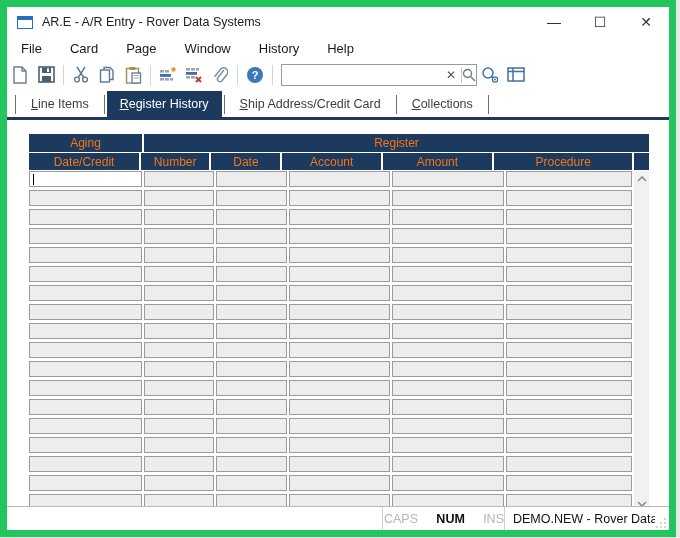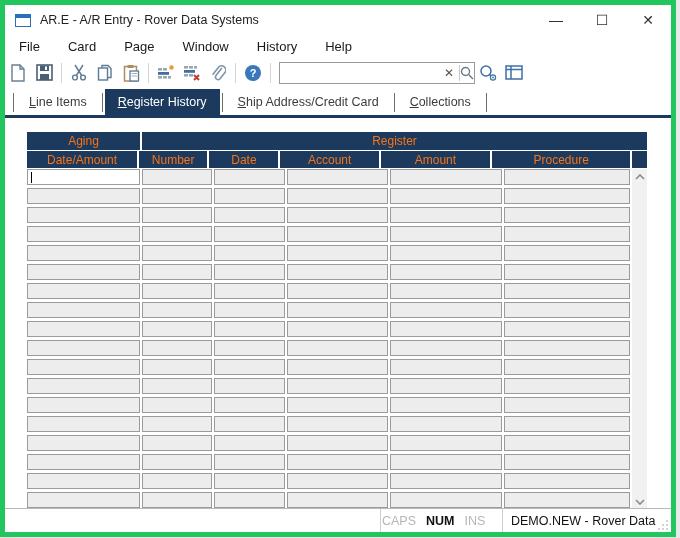--- a/index.html
+++ b/index.html
@@ -1,19 +1,19 @@
 <!DOCTYPE html>
 <html><head>
 <meta charset="utf-8">
 <style>
   * { margin:0; padding:0; box-sizing:border-box; }
   html,body { width:680px; height:538px; overflow:hidden; background:#e9e9e9;
               font-family:"Liberation Sans", sans-serif; }
   #window { position:absolute; left:0; top:0; width:676px; height:537px;
-            background:#ffffff; border:5px solid #22c55e; }
+            background:#ffffff; border:7px solid #22c55e; }
 
   
   #titlebar { position:absolute; left:0; top:0; right:0; height:30px; background:#fff;
               display:flex; align-items:center; }
   #title-icon { width:16px; height:13px; border:1px solid #2a6fbc; margin:0 9px 0 10px;
                 position:relative; }
   #title-icon::before { content:""; position:absolute; left:0; right:0; top:0; height:3px;
                         background:#2a6fbc; }
   #window-title { font-size:12.5px; color:#222; }
   #win-controls { position:absolute; right:0; top:0; height:30px; display:flex; }
@@ -65,21 +65,21 @@
   
   #vscroll { position:absolute; right:0; top:0; width:15px; height:340px; background:#f1f1f1;
              display:flex; flex-direction:column; justify-content:space-between; align-items:center; }
   .scroll-arrow { width:15px; height:15px; display:flex; align-items:center; justify-content:center; }
 
   
   #statusbar { position:absolute; left:0; right:0; bottom:0; height:24px; background:#fff;
                border-top:1px solid #b9b9b9; font-size:12.5px; }
   #sb-left { position:absolute; left:0; top:0; bottom:0; width:376px; border-right:1px solid #cfcfcf; }
   #sb-ind { position:absolute; left:377px; top:0; bottom:0; width:121px; display:flex;
-            align-items:center; justify-content:flex-start; gap:10px; border-right:1px solid #cfcfcf; }
+            align-items:center; justify-content:space-between; gap:10px; border-right:1px solid #cfcfcf; }
   .ind-off { color:#b6b6b6; }
   .ind-on { color:#111; font-weight:600; }
   #sb-session { position:absolute; left:499px; top:0; bottom:0; right:14px; display:flex;
                 align-items:center; padding-left:7px; color:#111; white-space:nowrap; overflow:hidden; }
   #sb-grip { position:absolute; right:2px; bottom:2px; }
 
   svg { display:block; }
 </style>
 </head>
 <body>
@@ -237,21 +237,21 @@
       <div class="tab-sep"></div>
     </div>
   <div id="tab-underline"></div>
 
   <div id="grid">
     <div class="hdr-row" id="group-row">
         <div class="hdr-cell grp gap" style="width: 113px;">Aging</div>
         <div class="hdr-cell grp" style="width: 505px;">Register</div>
       </div>
     <div class="hdr-row" id="col-row">
-        <div class="hdr-cell col gap" style="width: 113px;">Date/Amount</div>
+        <div class="hdr-cell col gap" style="width: 113px;">Date/Credit</div>
         <div class="hdr-cell col gap" style="width: 70px;">Number</div>
         <div class="hdr-cell col gap" style="width: 71px;">Date</div>
         <div class="hdr-cell col gap" style="width: 101px;">Account</div>
         <div class="hdr-cell col gap" style="width: 112px; text-align: right;">Amount</div>
         <div class="hdr-cell col gap" style="width: 142px;">Procedure</div>
         <div class="hdr-cell col" style="width: 15px;"></div>
       </div>
     <div id="grid-body">
       <div id="rows-container">
           <div class="body-row">

